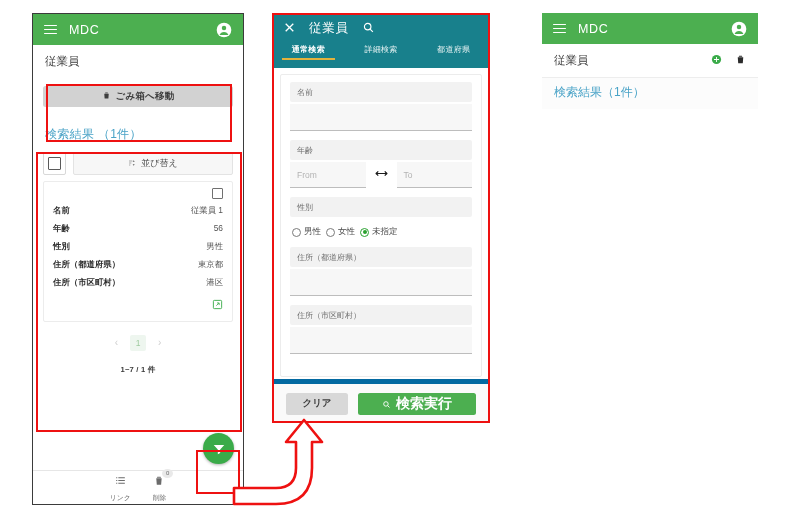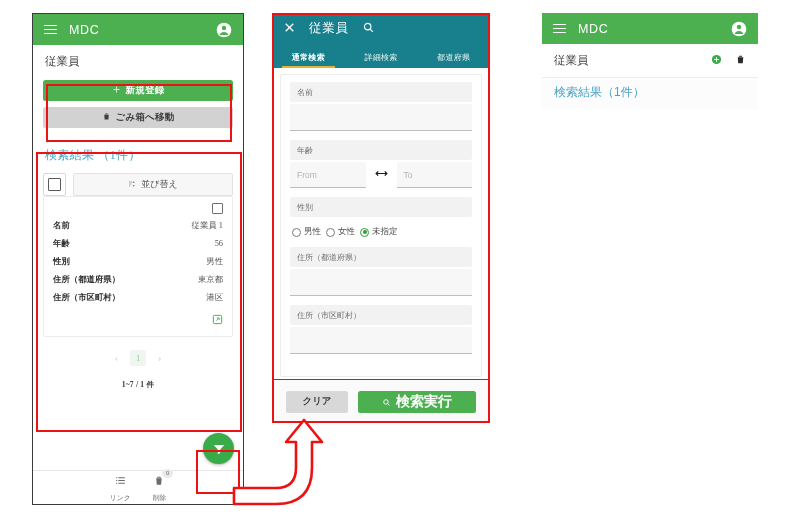--- a/index.html
+++ b/index.html
@@ -50,25 +50,25 @@
   .btn{
     display:flex;align-items:center;justify-content:center;
     height:21px;border-radius:2.5px;font-size:9.5px;
     font-weight:bold;box-sizing:border-box;gap:5px;
     letter-spacing:.2px;
   }
   .btn-primary{background:#4caf50;color:#fff;border:none;}
   .btn-grey{background:#d2d2d2;color:#3e3e3e;border:none;margin-top:6px;}
 
   
-  .result-wrap{padding:0 10px;font-family:Liberation Serif, serif;}
+  .result-wrap{padding:0 10px;}
   .result-title{
     color:#4aa3c7;font-size:12px;padding:11px 2px 9px 2px;letter-spacing:.3px;
   }
-  .sortrow{display:flex;align-items:center;gap:7px;}
+  .sortrow{display:flex;align-items:center;gap:7px;margin-bottom:6px;}
   .chk{
     width:21px;height:21px;border:1px solid #d8d8d8;background:#fff;border-radius:2px;
     display:flex;align-items:center;justify-content:center;
   }
   .chk .box{width:11px;height:11px;border:1.4px solid #5a5a5a;border-radius:1px;}
   .sortbtn{
     flex:1;height:21px;background:#f7f7f7;border:1px solid #e3e3e3;border-radius:2px;
     display:flex;align-items:center;justify-content:center;gap:5px;
     font-size:9px;color:#4a4a4a;
   }
@@ -111,21 +111,21 @@
     position:absolute;right:9px;bottom:40px;
     width:31px;height:31px;border-radius:50%;background:#3aab49;
     display:flex;align-items:center;justify-content:center;
     box-shadow:0 1px 3px rgba(0,0,0,.3);
   }
 
   
   .tealbar{background:#18808c;color:#fff;box-sizing:border-box;}
   .tealbar .top{display:flex;align-items:center;height:31px;padding:0 11px;gap:13px;}
   .tealbar .ttl{font-size:12.5px;letter-spacing:.8px;}
-  .tabs{display:flex;height:24px;align-items:flex-end;}
+  .tabs{display:flex;height:24px;align-items:flex-start;}
   .tab{
     flex:1;text-align:center;font-size:8px;color:#e7f3f4;
     padding-bottom:5px;position:relative;letter-spacing:.3px;
   }
   .tab.active{color:#ffffff;font-weight:bold;}
   .tab.active::after{
     content:"";position:absolute;left:14%;right:14%;bottom:0;height:2.5px;background:#e3b23c;
   }
   .form{
     background:#fff;margin:6px 8px 0 8px;border:1px solid #ececec;border-radius:2px;
@@ -143,21 +143,21 @@
     display:flex;align-items:center;padding-left:7px;box-sizing:border-box;
     font-size:8.5px;color:#b3b3b3;
   }
   .radios{display:flex;align-items:center;gap:5px;padding:7px 2px 9px 2px;}
   .radio{display:flex;align-items:center;gap:3px;font-size:8.5px;color:#4a4a4a;}
   .rc{width:9px;height:9px;border:1.4px solid #7a7a7a;border-radius:50%;box-sizing:border-box;}
   .rc.on{border-color:#2aa12f;position:relative;}
   .rc.on::after{content:"";position:absolute;left:1.7px;top:1.7px;width:4px;height:4px;border-radius:50%;background:#2aa12f;}
   .formfoot{
     position:absolute;left:0;bottom:0;width:100%;height:44px;
-    background:#fafafa;border-top:1px solid #0369a1;
+    background:#fafafa;border-top:5px solid #0369a1;
     display:flex;align-items:center;gap:10px;padding:0 14px;box-sizing:border-box;
   }
   .btn-clear{
     width:62px;height:22px;background:#d8d8d8;color:#3b3b3b;
     display:flex;align-items:center;justify-content:center;
     font-size:9.5px;border-radius:2.5px;font-weight:bold;
   }
   .btn-search{
     flex:1;height:22px;background:#4caf50;color:#fff;border-radius:2.5px;
     display:flex;align-items:center;justify-content:center;gap:5px;
@@ -201,28 +201,20 @@
             <path d="M5.4 19.5a7 7 0 0 1 13.2 0z" fill="#4caf50"></path>
           </svg>
       </span>
     </div>
 
     <div class="title-row">
       <span>従業員</span>
     </div>
 
     <div class="actions">
-      <div class="btn btn-primary">
-        <span>
-          <svg viewBox="0 0 24 24" width="9" height="9">
-              <path d="M11 4h2v7h7v2h-7v7h-2v-7H4v-2h7z" fill="#fff"></path>
-            </svg>
-        </span>
-        <span>新規登録</span>
-      </div>
       <div class="btn btn-grey">
         <span>
           <svg viewBox="0 0 24 24" width="9" height="9">
               <path d="M6 7h12l-1 13H7zM9 4h6l1 2H8z" fill="#3e3e3e"></path>
             </svg>
         </span>
         <span>ごみ箱へ移動</span>
       </div>
     </div>
 

